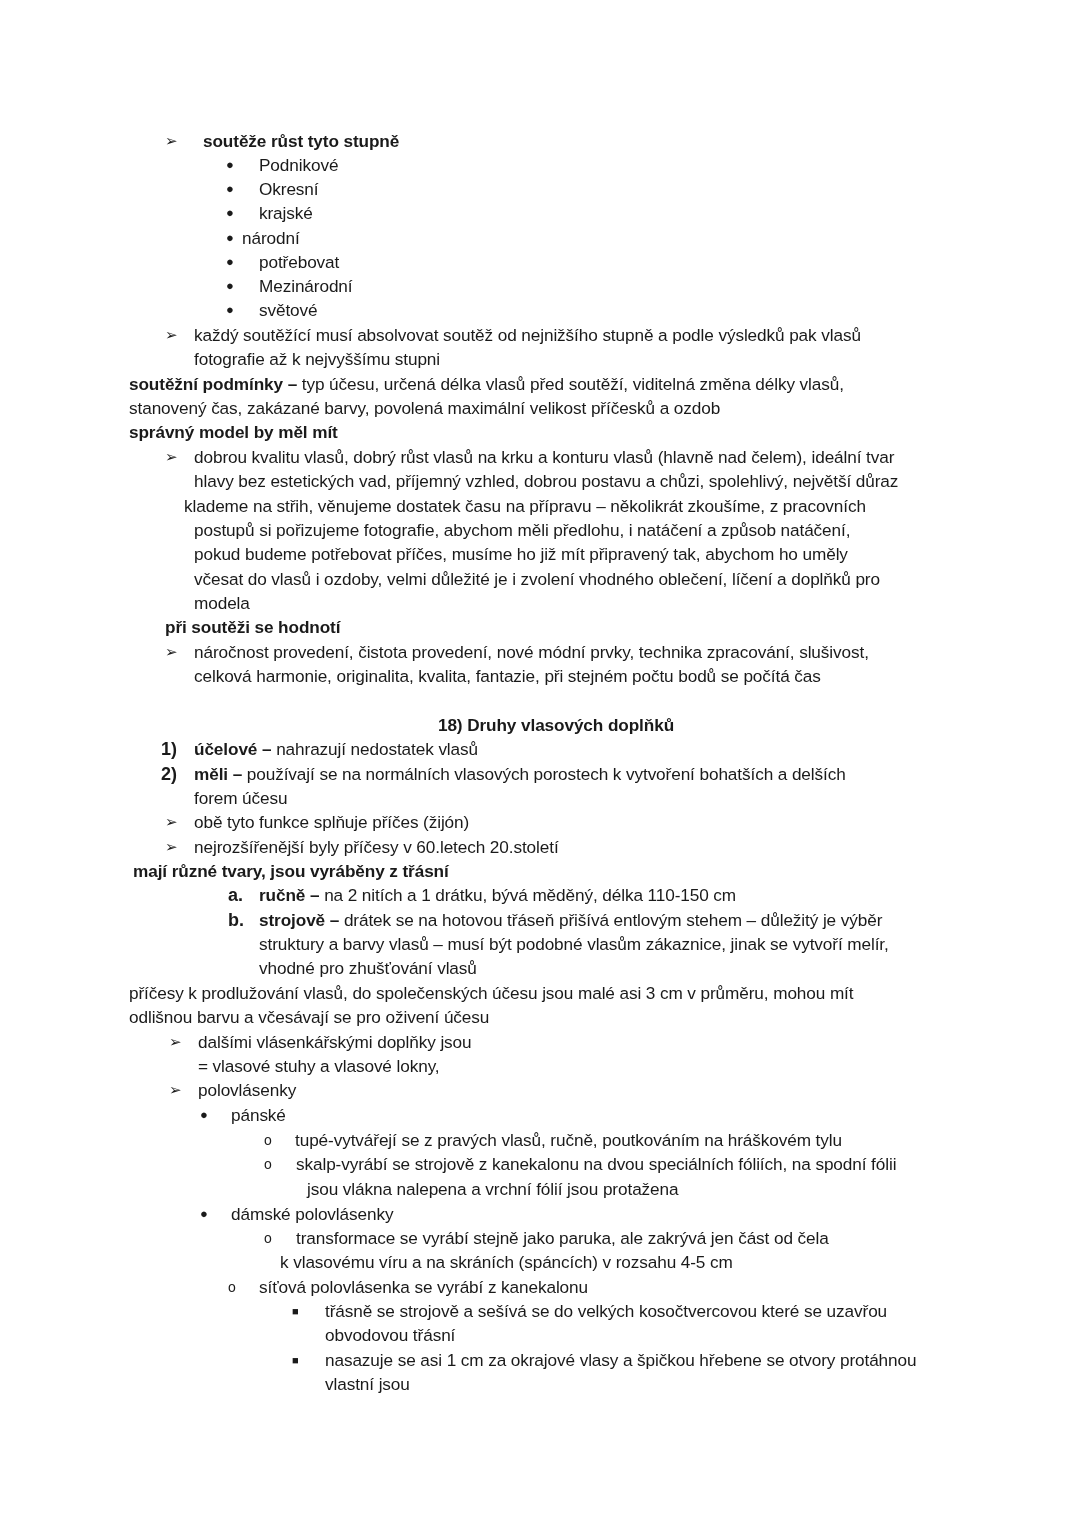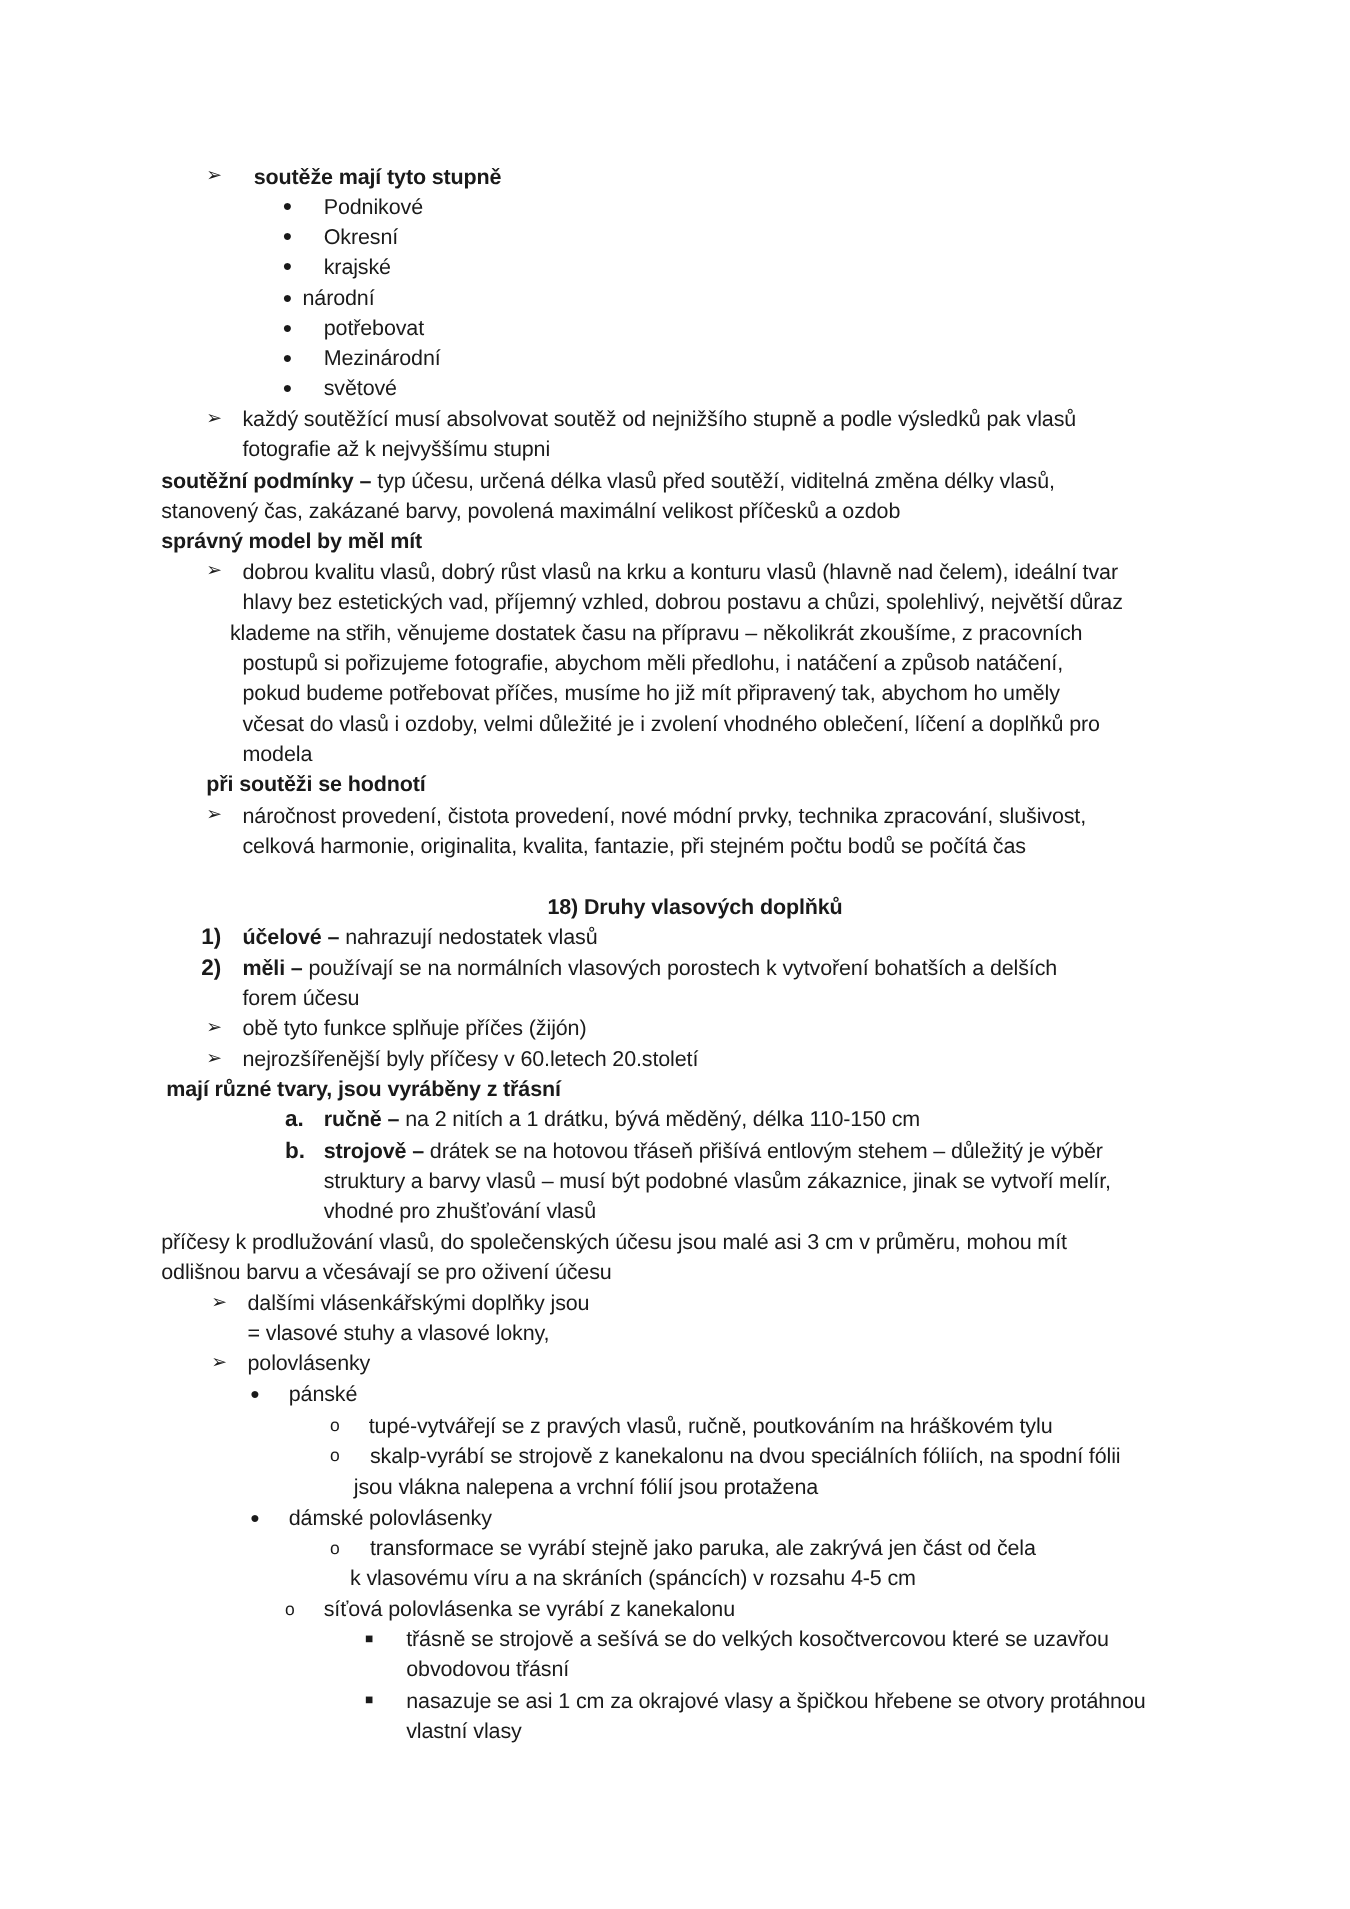--- a/index.html
+++ b/index.html
@@ -15,21 +15,21 @@
     .arrow { font-size: 15px; }
     .dot { font-size: 13px; }
     .circ { font-size: 14px; }
     .sq { font-size: 11px; }
     .num { font-weight: bold; font-size: 18px; }
   </style>
 </head>
 <body>
 
 <span class="mk arrow" style="left:165px;top:129px">➢</span>
-<div class="ln b" style="left:203px;top:129px">soutěže mají tyto stupně</div>
+<div class="ln b" style="left:203px;top:129px">soutěže růst tyto stupně</div>
 
 <span class="mk dot" style="left:226px;top:153px">●</span>
 <div class="ln" style="left:259px;top:153px">Podnikové</div>
 <span class="mk dot" style="left:226px;top:177px">●</span>
 <div class="ln" style="left:259px;top:177px">Okresní</div>
 <span class="mk dot" style="left:226px;top:201px">●</span>
 <div class="ln" style="left:259px;top:201px">krajské</div>
 <span class="mk dot" style="left:226px;top:226px">●</span>
 <div class="ln" style="left:242px;top:226px"> národní</div>
 <span class="mk dot" style="left:226px;top:250px">●</span>
@@ -95,30 +95,30 @@
 <span class="mk arrow" style="left:169px;top:1078px">➢</span>
 <div class="ln" style="left:198px;top:1078px">polovlásenky</div>
 
 <span class="mk dot" style="left:200px;top:1103px">●</span>
 <div class="ln" style="left:231px;top:1103px">pánské</div>
 
 <span class="mk circ" style="left:264px;top:1128px">o</span>
 <div class="ln" style="left:295px;top:1128px"> tupé-vytvářejí se z pravých vlasů, ručně, poutkováním na hráškovém tylu</div>
 <span class="mk circ" style="left:264px;top:1152px">o</span>
 <div class="ln" style="left:296px;top:1152px">skalp-vyrábí se strojově z kanekalonu na dvou speciálních fóliích, na spodní fólii</div>
-<div class="ln" style="left:283px;top:1177px">jsou vlákna nalepena a vrchní fólií jsou protažena</div>
+<div class="ln" style="left:307px;top:1177px">jsou vlákna nalepena a vrchní fólií jsou protažena</div>
 
 <span class="mk dot" style="left:200px;top:1202px">●</span>
 <div class="ln" style="left:231px;top:1202px">dámské polovlásenky</div>
 
 <span class="mk circ" style="left:264px;top:1226px">o</span>
 <div class="ln" style="left:296px;top:1226px">transformace se vyrábí stejně jako paruka, ale zakrývá jen část od čela</div>
 <div class="ln" style="left:280px;top:1250px">k vlasovému víru a na skráních (spáncích) v rozsahu 4-5 cm</div>
 
 <span class="mk circ" style="left:228px;top:1275px">o</span>
 <div class="ln" style="left:259px;top:1275px">síťová polovlásenka se vyrábí z kanekalonu</div>
 
 <span class="mk sq" style="left:292px;top:1299px">■</span>
 <div class="ln" style="left:325px;top:1299px">třásně se strojově a sešívá se do velkých kosočtvercovou které se uzavřou</div>
 <div class="ln" style="left:325px;top:1323px">obvodovou třásní</div>
 <span class="mk sq" style="left:292px;top:1348px">■</span>
 <div class="ln" style="left:325px;top:1348px">nasazuje se asi 1 cm za okrajové vlasy a špičkou hřebene se otvory protáhnou</div>
-<div class="ln" style="left:325px;top:1372px">vlastní vlasy</div>
+<div class="ln" style="left:325px;top:1372px">vlastní jsou</div>
 
 </body></html>

